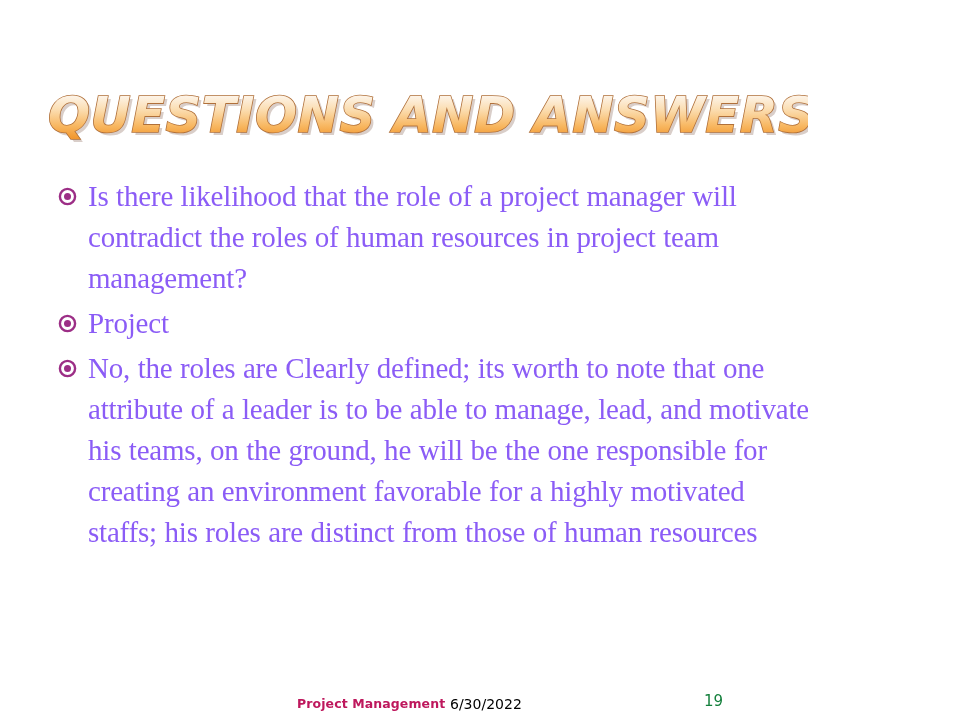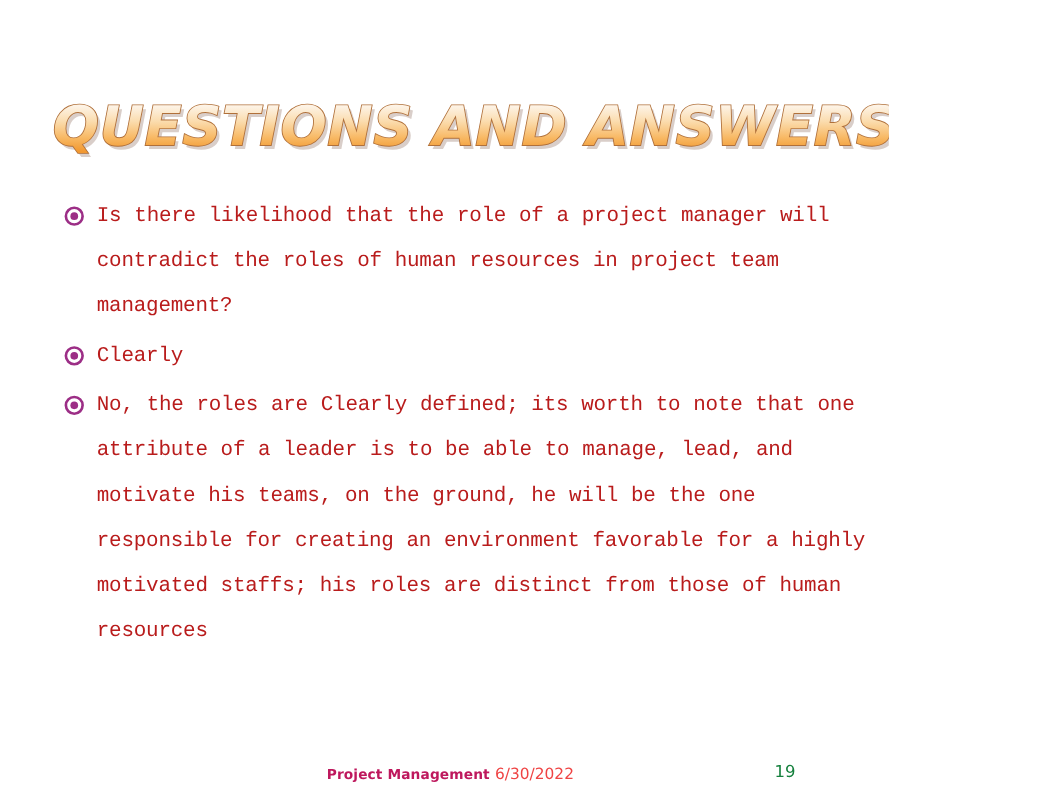--- a/index.html
+++ b/index.html
@@ -103,24 +103,24 @@
     margin-bottom: 4px;
   }
   .bullet-mark {
     flex: 0 0 auto;
     width: 30px;
     padding-top: 11px;
     line-height: 0;
   }
   .bullet-text {
     flex: 1 1 auto;
-    font-family: Liberation Mono, monospace;
-    font-size: 19px;
+    font-family: Liberation Serif, serif;
+    font-size: 29px;
     line-height: 41px;
-    color: #b91c1c;
+    color: #8b5cf6;
     letter-spacing: -0.2px;
     word-spacing: 0.5px;
   }
   .b1 { max-width: 700px; }
   .b3 { max-width: 730px; }
 
   
   .footer-company {
     position: absolute;
     left: 297px;
@@ -130,21 +130,21 @@
     font-weight: bold;
     color: #be185d;
     letter-spacing: 0.1px;
   }
   .footer-date {
     position: absolute;
     left: 450px;
     top: 696px;
     font-family: "DejaVu Sans", sans-serif;
     font-size: 14px;
-    color: #ef4444;
+    color: #000000;
   }
   .footer-pagenum {
     position: absolute;
     left: 704px;
     top: 692px;
     font-family: "DejaVu Sans", sans-serif;
     font-size: 15px;
     color: #15803d;
   }
 </style>
@@ -188,21 +188,21 @@
       <span class="bullet-text b1">Is there likelihood that the role of a project manager will contradict the roles of human resources in project team management?</span>
     </div>
 
     <div class="bullet-row">
       <span class="bullet-mark">
         <svg width="19" height="19" viewBox="0 0 19 19">
           <circle cx="9.5" cy="9.5" r="7.6" fill="none" stroke="#9C2E86" stroke-width="2.4"></circle>
           <circle cx="9.5" cy="9.5" r="3.5" fill="#9C2E86"></circle>
         </svg>
       </span>
-      <span class="bullet-text"><span class="underline underline-wrap">Clearly</span></span>
+      <span class="bullet-text"><span class="underline underline-wrap">Project</span></span>
     </div>
 
     <div class="bullet-row">
       <span class="bullet-mark">
         <svg width="19" height="19" viewBox="0 0 19 19">
           <circle cx="9.5" cy="9.5" r="7.6" fill="none" stroke="#9C2E86" stroke-width="2.4"></circle>
           <circle cx="9.5" cy="9.5" r="3.5" fill="#9C2E86"></circle>
         </svg>
       </span>
       <span class="bullet-text b3">No, the roles are Clearly defined; its worth to note that one attribute of a leader is to be able to manage, lead, and motivate his teams, on the ground, he will be the one responsible for creating an environment favorable for a highly motivated staffs; his roles are distinct from those of human resources</span>

